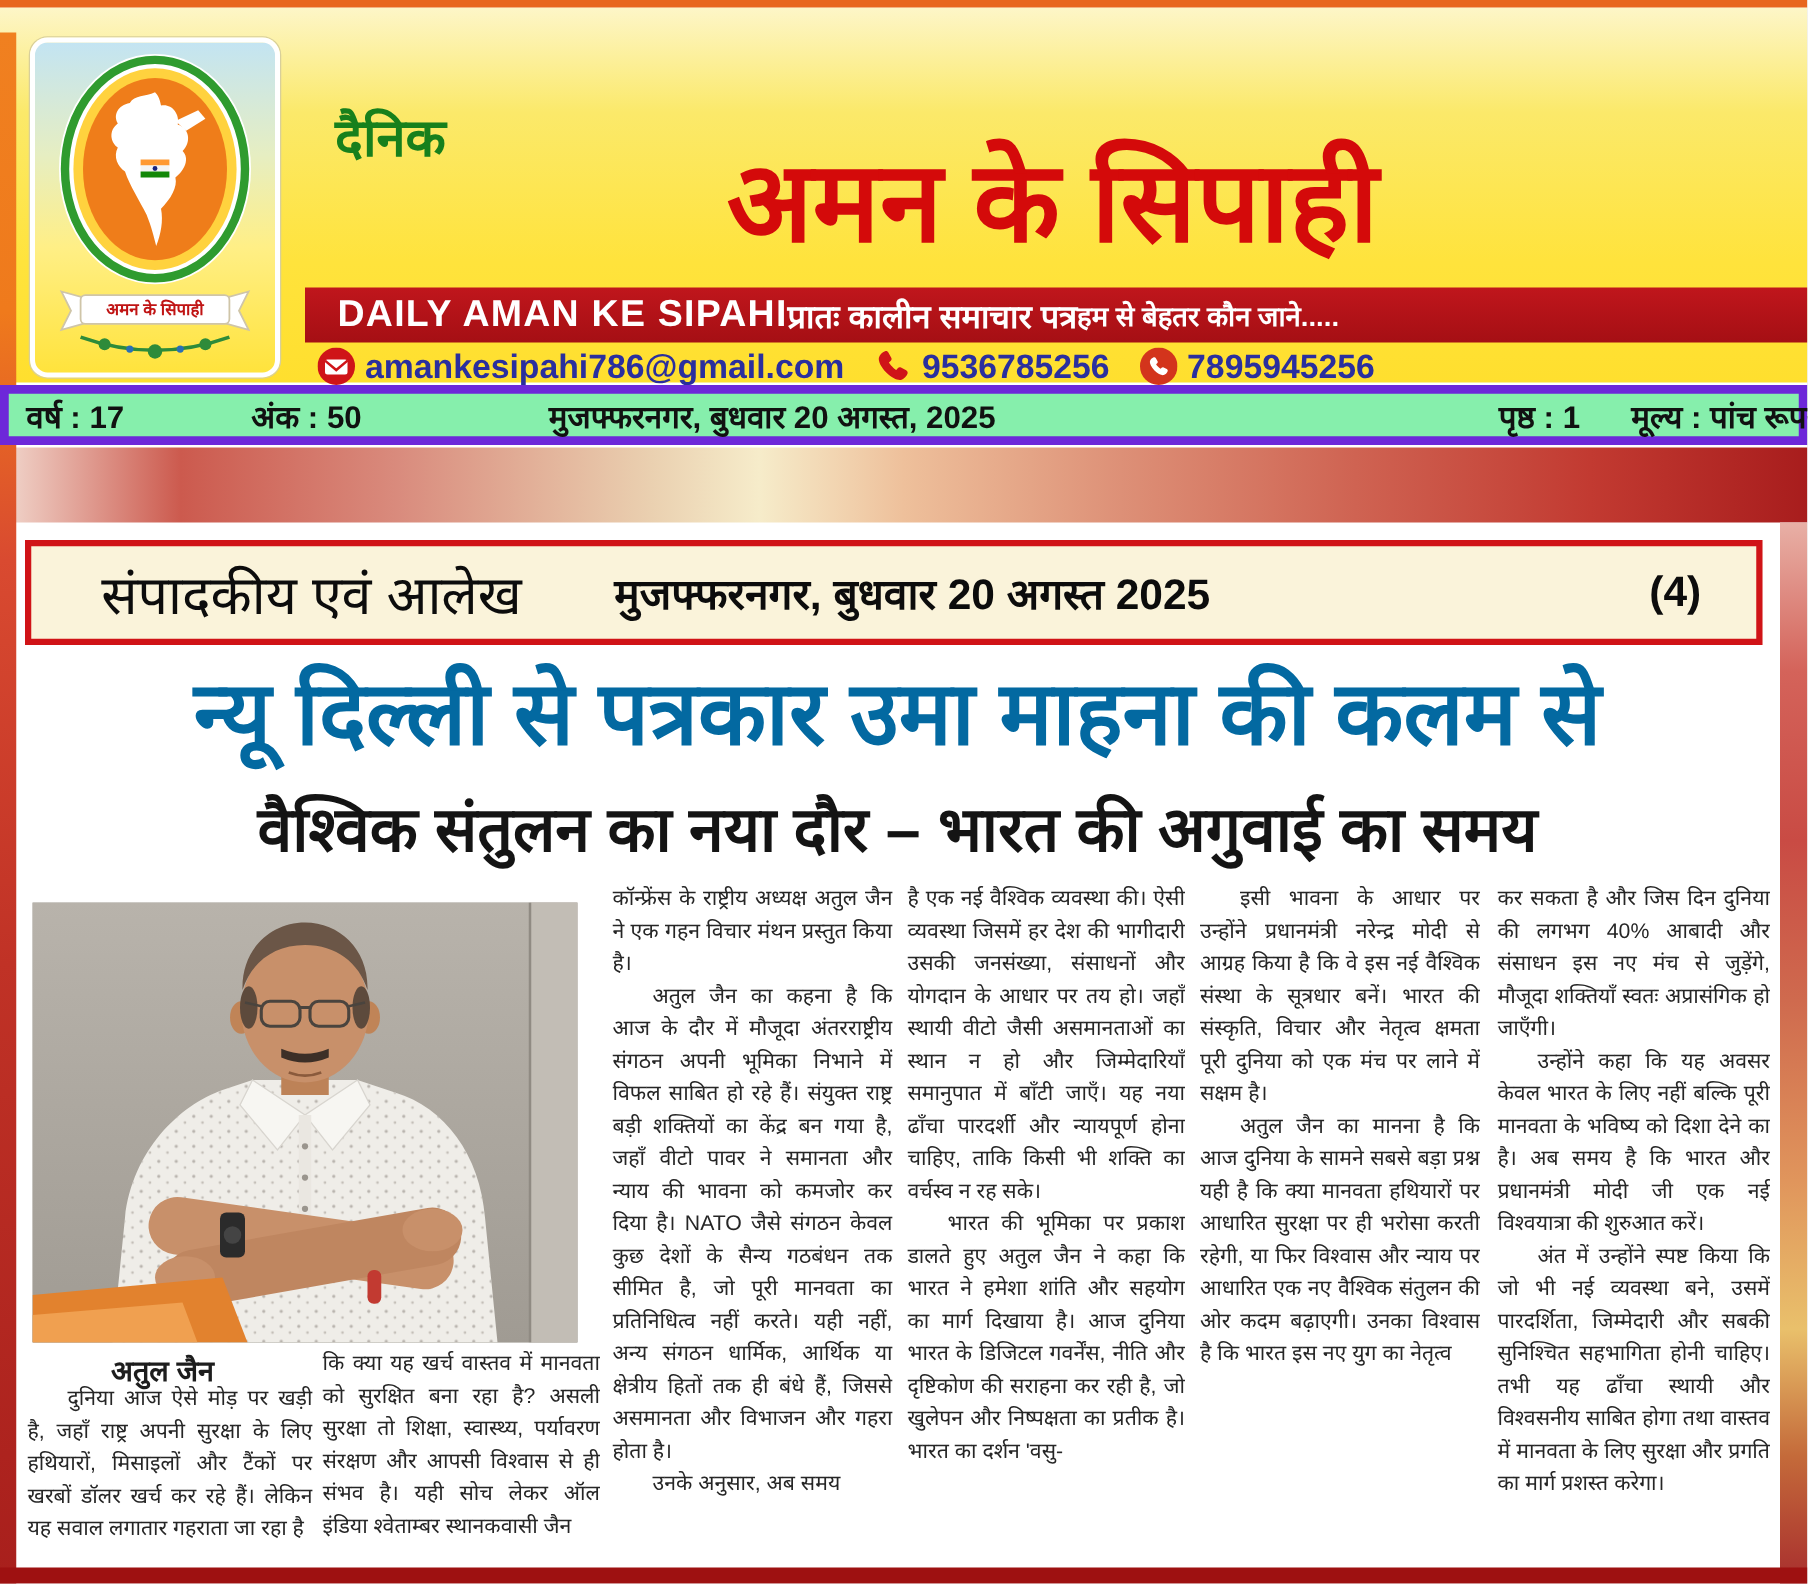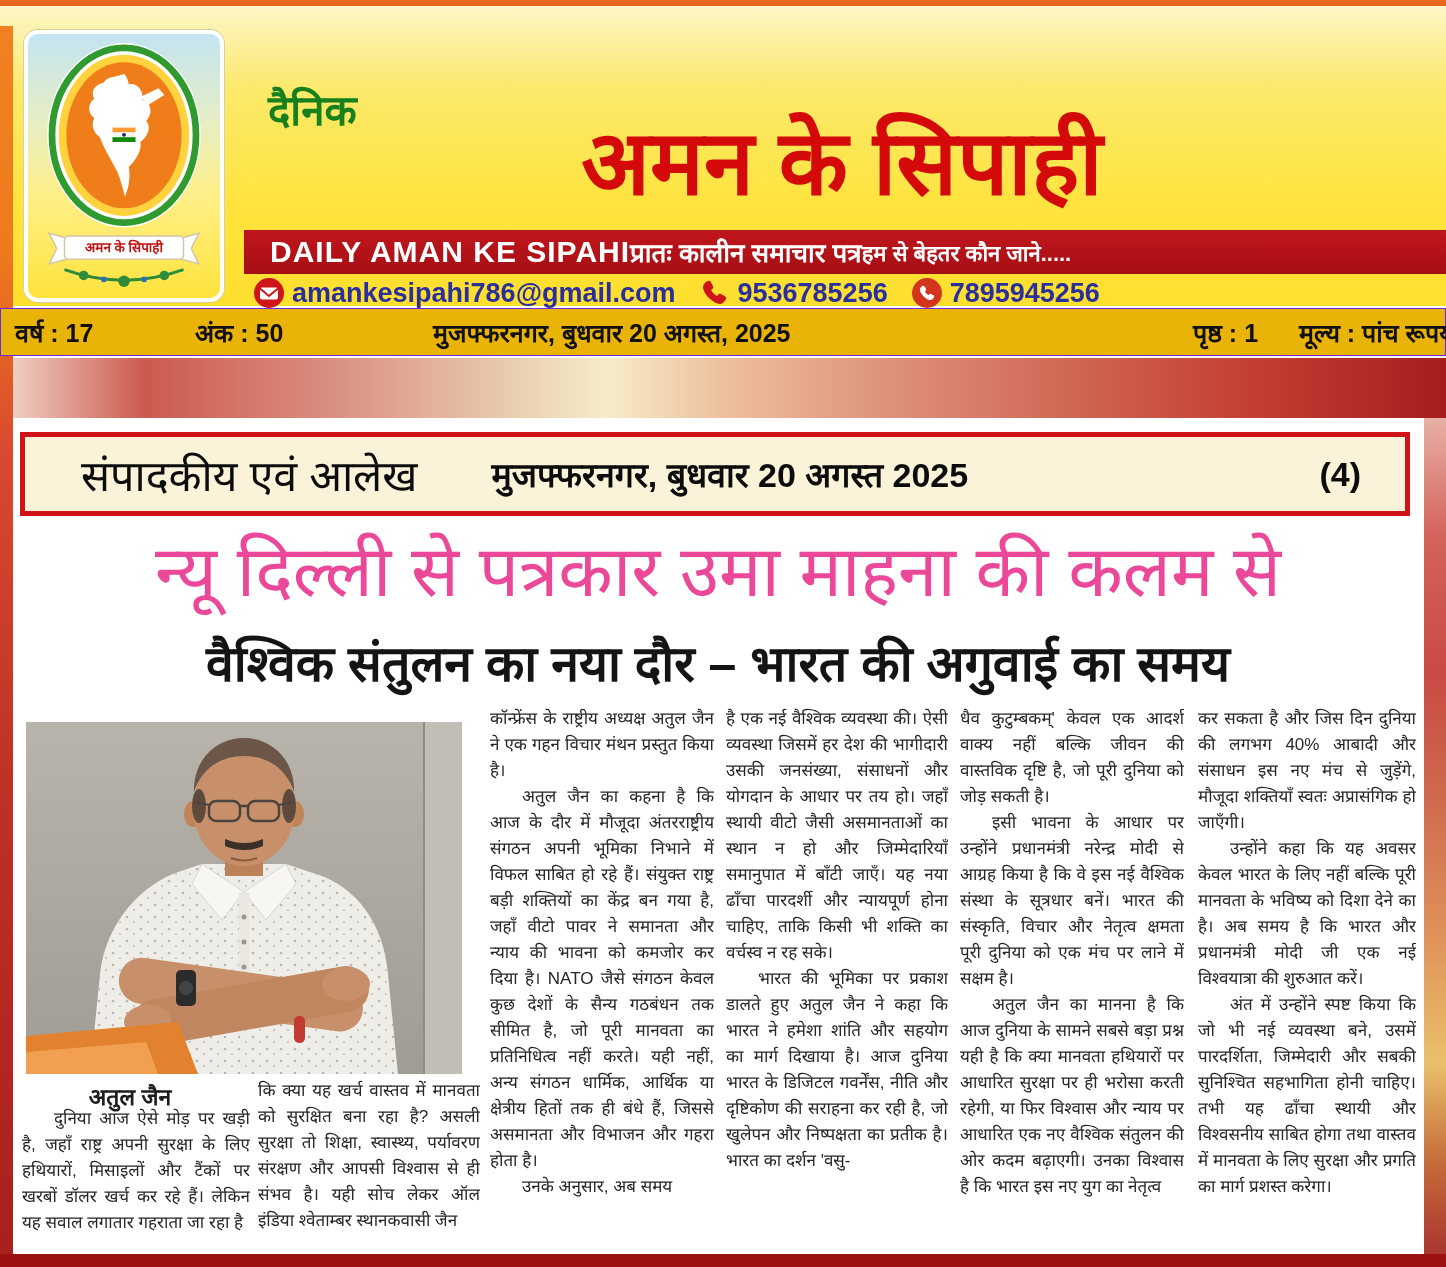--- a/index.html
+++ b/index.html
@@ -35,37 +35,37 @@
   .band-en{font-size:30px;padding-left:26px;letter-spacing:1px;white-space:nowrap;}
   .band-tag{font-size:26px;white-space:nowrap;}
   .band-slogan{font-size:22px;padding-right:26px;white-space:nowrap;}
 
   .contact-row{position:absolute;left:244px;right:0;top:268px;height:38px;display:flex;align-items:center;
     gap:24px;color:#2a2f9e;font-weight:bold;font-size:27px;padding-left:10px;}
   .cgroup{display:flex;align-items:center;gap:8px;white-space:nowrap;}
   .cicon{width:30px;height:30px;flex:0 0 auto;}
 
   
-  .info-bar{position:absolute;left:0;right:0;top:308px;height:48px;background:#eab308;
-    border:1px solid #6d28d9;box-sizing:border-box;z-index:10;font-weight:bold;font-size:25px;color:#111;}
+  .info-bar{position:absolute;left:0;right:0;top:308px;height:48px;background:#86efac;
+    border:7px solid #6d28d9;box-sizing:border-box;z-index:10;font-weight:bold;font-size:25px;color:#111;}
   .info-bar span{position:absolute;top:50%;transform:translateY(-50%);white-space:nowrap;}
   .ib-varsh{left:14px;} .ib-ank{left:152px;margin-left:42px;} .ib-date{left:432px;} .ib-prishth{left:1192px;} .ib-mulya{left:1298px;}
 
   .divider{position:absolute;left:0;top:358px;width:1446px;height:60px;
     background:linear-gradient(90deg,#f2d9cf 0%,#cc5a4e 10%,#d98b7d 22%,#ead0b0 36%,#f6ecca 42%,#eec09b 50%,#dd9077 62%,#cf6352 75%,#c23a31 88%,#a81d1d 100%);}
 
   
   .editorial-box{position:absolute;left:20px;top:432px;width:1390px;height:84px;box-sizing:border-box;
     background:#faf3da;border:5px solid #d01317;display:flex;align-items:center;z-index:8;}
   .ed-title{font-size:43px;font-weight:normal;color:#0c0c0c;padding-left:56px;white-space:nowrap;}
   .ed-date{font-size:34px;font-weight:bold;color:#0c0c0c;margin-left:74px;white-space:nowrap;}
   .ed-page{font-size:34px;font-weight:bold;color:#0c0c0c;margin-left:auto;padding-right:44px;white-space:nowrap;}
 
   .headline{position:absolute;left:20px;right:30px;top:528px;margin:0;text-align:center;
-    font-size:71px;font-weight:normal;color:#ec4899;line-height:1.25;white-space:nowrap;}
+    font-size:71px;font-weight:bold;color:#0369a1;line-height:1.25;white-space:nowrap;}
   .subheadline{position:absolute;left:20px;right:30px;top:632px;margin:0;text-align:center;
     font-size:50px;font-weight:bold;color:#141414;line-height:1.3;white-space:nowrap;}
 
   
   .photo{position:absolute;left:26px;top:722px;width:436px;height:352px;background:#a8a39b;}
   .photo svg{width:100%;height:100%;display:block;}
   .caption{position:absolute;left:30px;top:1080px;width:200px;text-align:center;
     font-size:23px;font-weight:bold;color:#1d1d1d;}
 
   .col{position:absolute;top:706px;height:552px;overflow:hidden;text-align:justify;
@@ -230,21 +230,20 @@
   <div class="col" id="col3">
     <p>कॉन्फ्रेंस के राष्ट्रीय अध्यक्ष अतुल जैन ने एक गहन विचार मंथन प्रस्तुत किया है।</p>
     <p class="indent">अतुल जैन का कहना है कि आज के दौर में मौजूदा अंतरराष्ट्रीय संगठन अपनी भूमिका निभाने में विफल साबित हो रहे हैं। संयुक्त राष्ट्र बड़ी शक्तियों का केंद्र बन गया है, जहाँ वीटो पावर ने समानता और न्याय की भावना को कमजोर कर दिया है। NATO जैसे संगठन केवल कुछ देशों के सैन्य गठबंधन तक सीमित है, जो पूरी मानवता का प्रतिनिधित्व नहीं करते। यही नहीं, अन्य संगठन धार्मिक, आर्थिक या क्षेत्रीय हितों तक ही बंधे हैं, जिससे असमानता और विभाजन और गहरा होता है।</p>
     <p class="indent">उनके अनुसार, अब समय</p>
   </div>
   <div class="col" id="col4">
     <p>है एक नई वैश्विक व्यवस्था की। ऐसी व्यवस्था जिसमें हर देश की भागीदारी उसकी जनसंख्या, संसाधनों और योगदान के आधार पर तय हो। जहाँ स्थायी वीटो जैसी असमानताओं का स्थान न हो और जिम्मेदारियाँ समानुपात में बाँटी जाएँ। यह नया ढाँचा पारदर्शी और न्यायपूर्ण होना चाहिए, ताकि किसी भी शक्ति का वर्चस्व न रह सके।</p>
     <p class="indent">भारत की भूमिका पर प्रकाश डालते हुए अतुल जैन ने कहा कि भारत ने हमेशा शांति और सहयोग का मार्ग दिखाया है। आज दुनिया भारत के डिजिटल गवर्नेंस, नीति और दृष्टिकोण की सराहना कर रही है, जो खुलेपन और निष्पक्षता का प्रतीक है। भारत का दर्शन 'वसु-</p>
   </div>
   <div class="col" id="col5">
-    <p>धैव कुटुम्बकम्' केवल एक आदर्श वाक्य नहीं बल्कि जीवन की वास्तविक दृष्टि है, जो पूरी दुनिया को जोड़ सकती है।</p>
     <p class="indent">इसी भावना के आधार पर उन्होंने प्रधानमंत्री नरेन्द्र मोदी से आग्रह किया है कि वे इस नई वैश्विक संस्था के सूत्रधार बनें। भारत की संस्कृति, विचार और नेतृत्व क्षमता पूरी दुनिया को एक मंच पर लाने में सक्षम है।</p>
     <p class="indent">अतुल जैन का मानना है कि आज दुनिया के सामने सबसे बड़ा प्रश्न यही है कि क्या मानवता हथियारों पर आधारित सुरक्षा पर ही भरोसा करती रहेगी, या फिर विश्वास और न्याय पर आधारित एक नए वैश्विक संतुलन की ओर कदम बढ़ाएगी। उनका विश्वास है कि भारत इस नए युग का नेतृत्व</p>
   </div>
   <div class="col" id="col6">
     <p>कर सकता है और जिस दिन दुनिया की लगभग 40% आबादी और संसाधन इस नए मंच से जुड़ेंगे, मौजूदा शक्तियाँ स्वतः अप्रासंगिक हो जाएँगी।</p>
     <p class="indent">उन्होंने कहा कि यह अवसर केवल भारत के लिए नहीं बल्कि पूरी मानवता के भविष्य को दिशा देने का है। अब समय है कि भारत और प्रधानमंत्री मोदी जी एक नई विश्वयात्रा की शुरुआत करें।</p>
     <p class="indent">अंत में उन्होंने स्पष्ट किया कि जो भी नई व्यवस्था बने, उसमें पारदर्शिता, जिम्मेदारी और सबकी सुनिश्चित सहभागिता होनी चाहिए। तभी यह ढाँचा स्थायी और विश्वसनीय साबित होगा तथा वास्तव में मानवता के लिए सुरक्षा और प्रगति का मार्ग प्रशस्त करेगा।</p>
   </div>
 
   <div class="left-stripe"></div>

